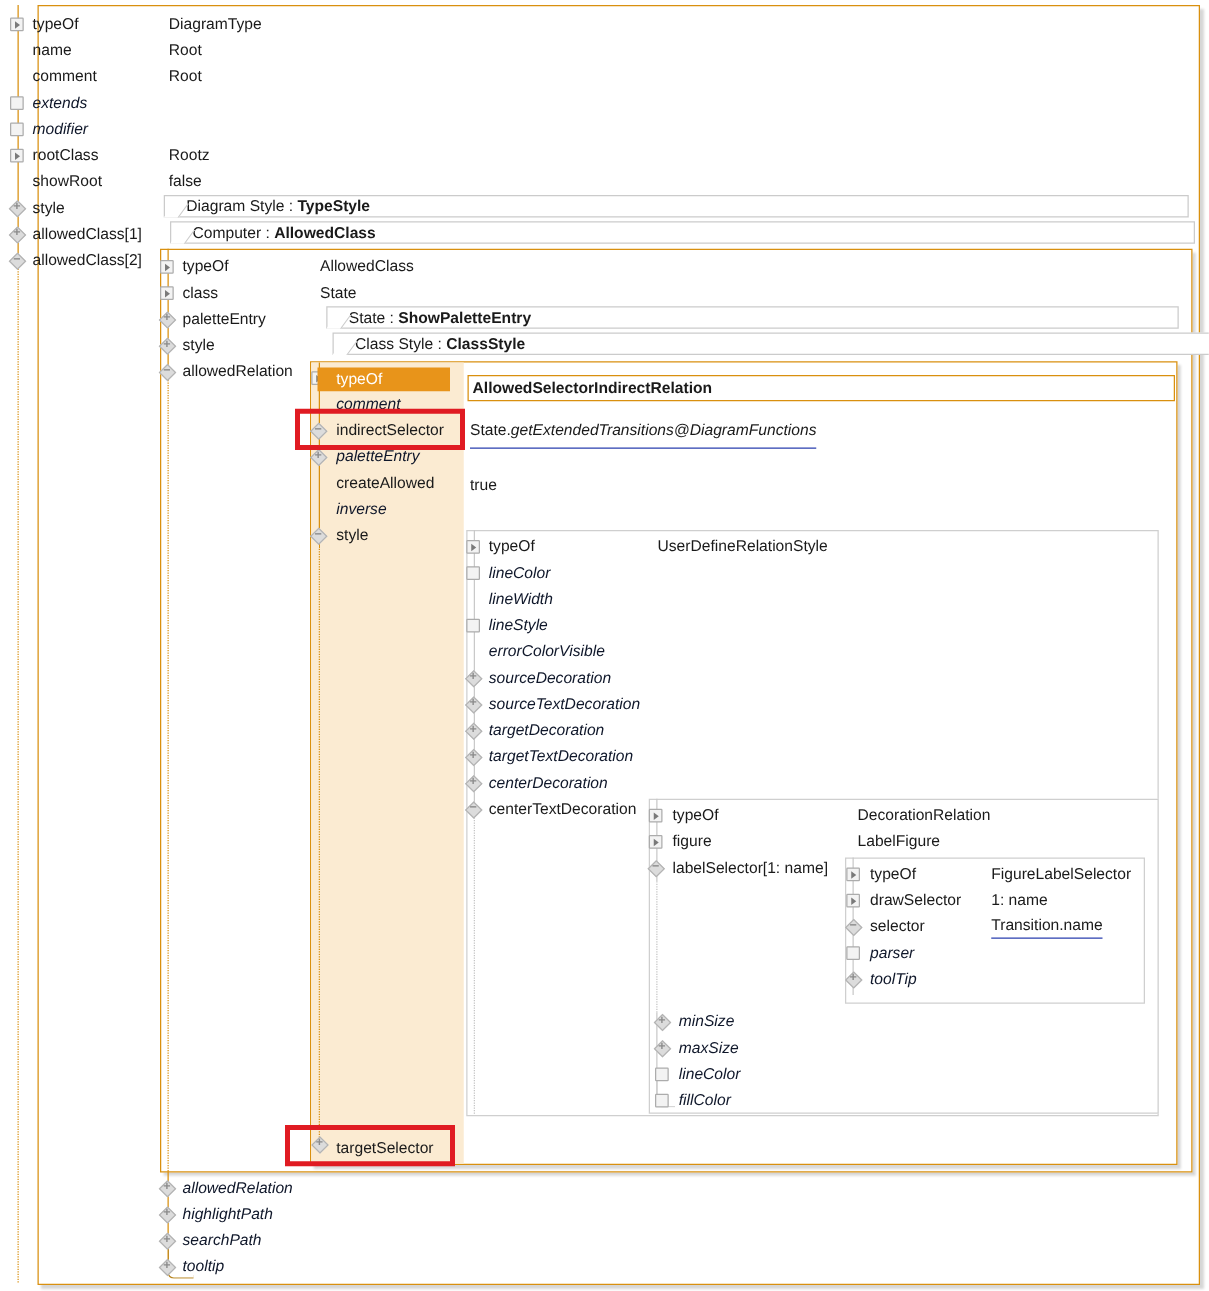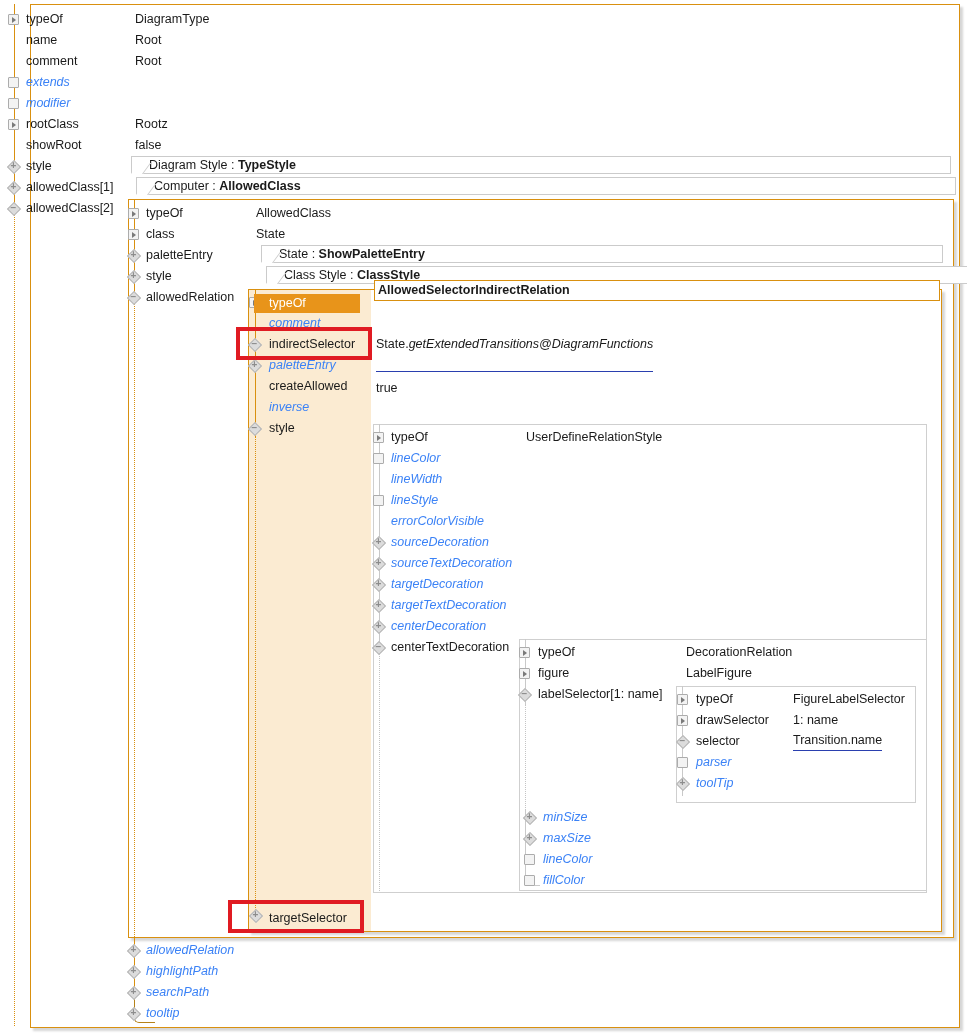--- a/index.html
+++ b/index.html
@@ -59,27 +59,27 @@
   }
 
   
   .row{
     position:absolute;
     height:21px;
     line-height:21px;
     white-space:nowrap;
   }
   .lbl{position:absolute;left:0;top:0;line-height:21px;}
-  .lbl.it{font-style:italic;color:#3b82f6;}
+  .lbl.it{font-style:italic;color:#0f172a;}
   .val{position:absolute;line-height:21px;white-space:nowrap;}
   .val.b{font-weight:normal;}
   .val.link{
     color:#1a1a1a;
     border-bottom:1px solid #2A3FAF;
-    padding-bottom:17px;
+    padding-bottom:4px;
     line-height:19px;
   }
   .val.link .it{font-style:italic;}
   .val.link2{
     color:#1a1a1a;
     border-bottom:1px solid #2A3FAF;
     line-height:19px;
   }
   .sel-val{
     position:absolute;
@@ -346,21 +346,21 @@
         <span class="dia">
           <i></i>
           <b>−</b>
         </span>
       </span>
       <div class="row" style="left:269px;top:418px;">
         <span class="lbl">style</span>
       </div>
     </div>
 
-  <div class="sel-val" style="left:374px;top:280px;width:566px;">
+  <div class="sel-val" style="left:374px;top:300px;width:566px;">
     <span>AllowedSelectorIndirectRelation</span>
   </div>
 
   <div class="val link" style="left:376px;top:335px;">
     <span>State.</span><span class="it">getExtendedTransitions@DiagramFunctions</span>
   </div>
 
   <div class="val" style="left:376px;top:378px;">
     <span>true</span>
   </div>

